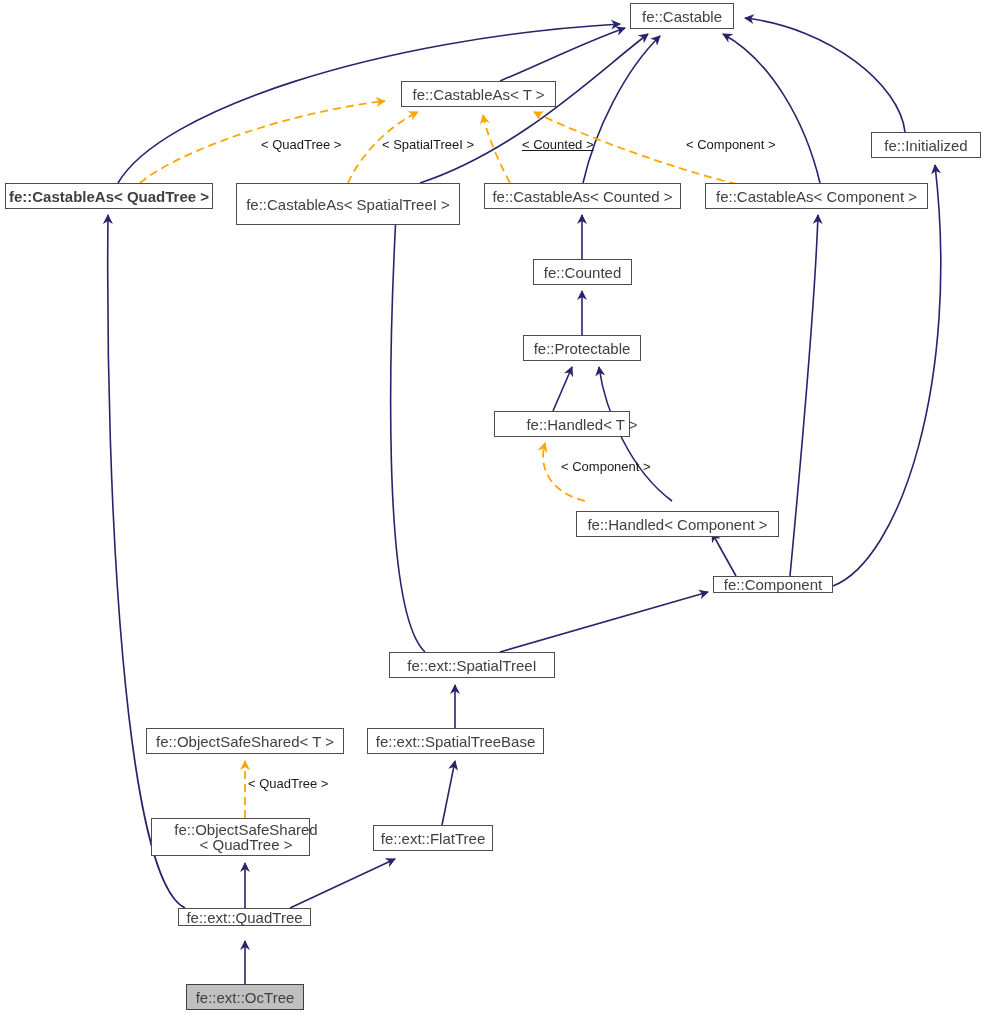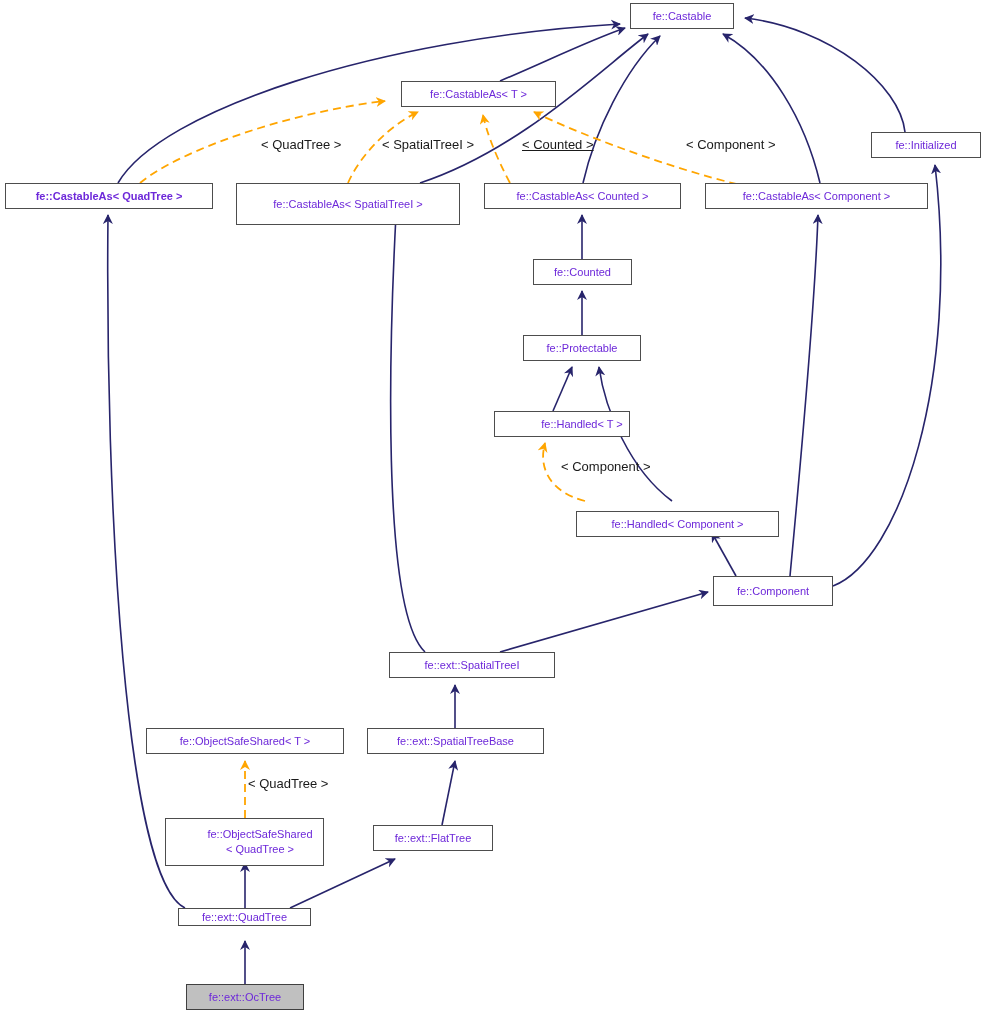--- a/index.html
+++ b/index.html
@@ -20,22 +20,22 @@
     top: 0;
     width: 986px;
     height: 1016px;
     overflow: visible;
   }
   .node {
     position: absolute;
     box-sizing: border-box;
     border: 1px solid #4d4d4d;
     background: #ffffff;
-    color: #6d28d9;
-    font-size: 11px;
+    color: #404040;
+    font-size: 15px;
     line-height: 15px;
     display: flex;
     align-items: center;
     justify-content: center;
     text-align: center;
     white-space: pre;
     z-index: 5;
   }
   .node.highlight {
     background: #c0c0c0;
@@ -131,25 +131,25 @@
       <div class="node" style="left: 401px; top: 81px; width: 155px; height: 26px;"><span>fe::CastableAs&lt; T &gt;</span></div>
       <div class="node" style="left: 871px; top: 132px; width: 110px; height: 26px;"><span>fe::Initialized</span></div>
       <div class="node" style="left: 5px; top: 183px; width: 208px; height: 26px; font-weight: bold;"><span>fe::CastableAs&lt; QuadTree &gt;</span></div>
       <div class="node" style="left: 236px; top: 183px; width: 224px; height: 42px;"><span>fe::CastableAs&lt; SpatialTreeI &gt;</span></div>
       <div class="node" style="left: 484px; top: 183px; width: 197px; height: 26px;"><span>fe::CastableAs&lt; Counted &gt;</span></div>
       <div class="node" style="left: 705px; top: 183px; width: 223px; height: 26px;"><span>fe::CastableAs&lt; Component &gt;</span></div>
       <div class="node" style="left: 533px; top: 259px; width: 99px; height: 26px;"><span>fe::Counted</span></div>
       <div class="node" style="left: 523px; top: 335px; width: 118px; height: 26px;"><span>fe::Protectable</span></div>
       <div class="node" style="left: 494px; top: 411px; width: 136px; height: 26px; padding-left: 40px;"><span>fe::Handled&lt; T &gt;</span></div>
       <div class="node" style="left: 576px; top: 511px; width: 203px; height: 26px;"><span>fe::Handled&lt; Component &gt;</span></div>
-      <div class="node" style="left: 713px; top: 576px; width: 120px; height: 30px;"><span>fe::Component</span></div>
+      <div class="node" style="left: 713px; top: 576px; width: 120px; height: 17px;"><span>fe::Component</span></div>
       <div class="node" style="left: 389px; top: 652px; width: 166px; height: 26px;"><span>fe::ext::SpatialTreeI</span></div>
       <div class="node" style="left: 146px; top: 728px; width: 198px; height: 26px;"><span>fe::ObjectSafeShared&lt; T &gt;</span></div>
       <div class="node" style="left: 367px; top: 728px; width: 177px; height: 26px;"><span>fe::ext::SpatialTreeBase</span></div>
-      <div class="node" style="left: 165px; top: 818px; width: 159px; height: 48px; padding-left: 31px;"><span>fe::ObjectSafeShared
+      <div class="node" style="left: 151px; top: 818px; width: 159px; height: 38px; padding-left: 31px;"><span>fe::ObjectSafeShared
 &lt; QuadTree &gt;</span></div>
       <div class="node" style="left: 373px; top: 825px; width: 120px; height: 26px;"><span>fe::ext::FlatTree</span></div>
       <div class="node" style="left: 178px; top: 908px; width: 133px; height: 18px;"><span>fe::ext::QuadTree</span></div>
       <div class="node highlight" style="left: 186px; top: 984px; width: 118px; height: 26px;"><span>fe::ext::OcTree</span></div>
     </div>
   <div>
       <div class="edge-label" style="left: 261px; top: 137px;">&lt; QuadTree &gt;</div>
       <div class="edge-label" style="left: 382px; top: 137px;">&lt; SpatialTreeI &gt;</div>
       <div class="edge-label" style="left: 522px; top: 137px; text-decoration: underline;">&lt; Counted &gt;</div>
       <div class="edge-label" style="left: 686px; top: 137px;">&lt; Component &gt;</div>

